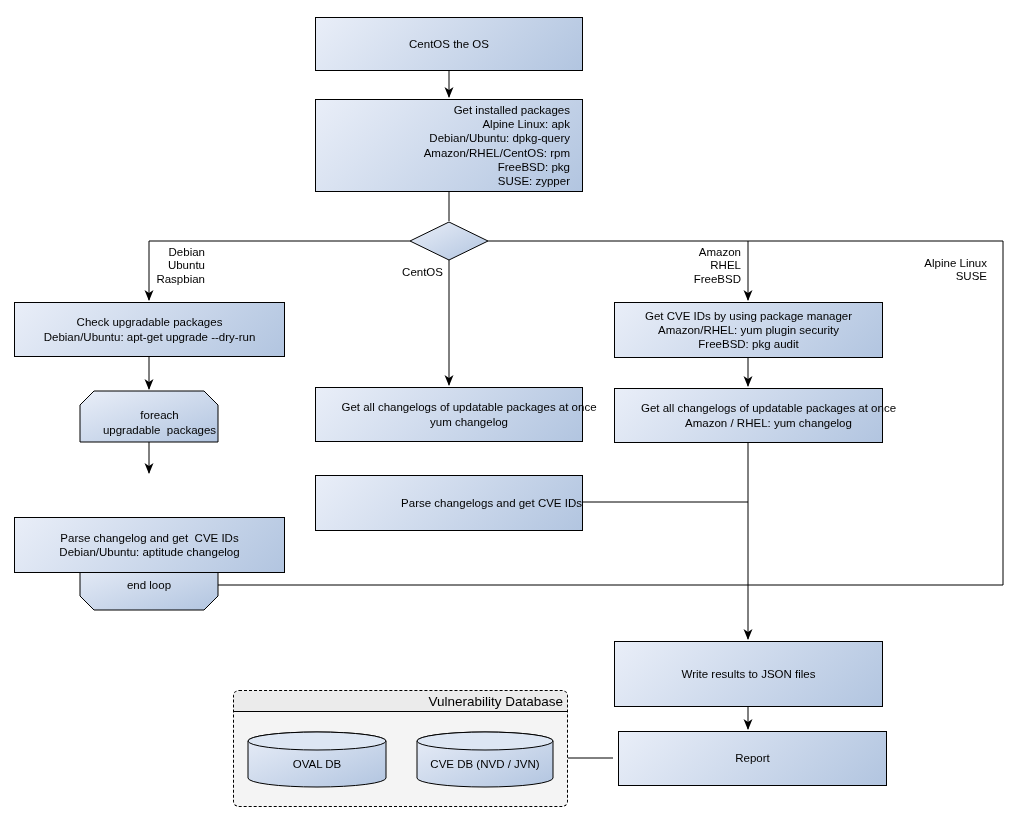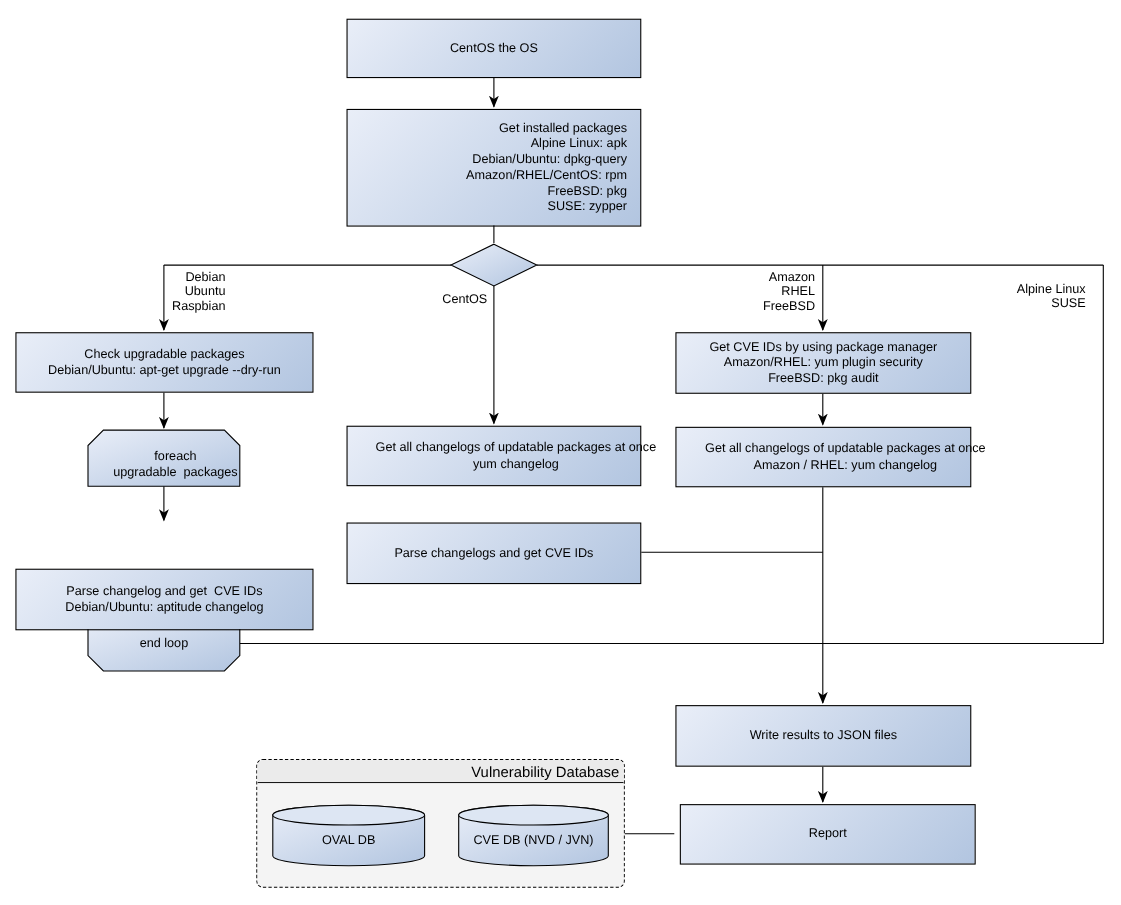--- a/index.html
+++ b/index.html
@@ -94,21 +94,21 @@
     <g>
       <path d="M417,741 A68,9 0 0 1 553,741 L553,778 A68,9 0 0 1 417,778 Z" fill="url(#ng)" stroke="#000"></path>
       <ellipse cx="485" cy="741" rx="68" ry="9" fill="#dde6f3" stroke="#000"></ellipse>
     </g>
   </svg>
 
   <div class="node" style="left:315px;top:17px;width:268px;height:54px;">
     <span>CentOS the OS</span>
   </div>
 
-  <div class="node align-right" style="left:315px;top:99px;width:268px;height:107px;">
+  <div class="node align-right" style="left:315px;top:99px;width:268px;height:93px;">
     <span>Get installed packages
 Alpine Linux: apk
 Debian/Ubuntu: dpkg-query
 Amazon/RHEL/CentOS: rpm
 FreeBSD: pkg
 SUSE: zypper</span>
   </div>
 
   <div class="node" style="left:14px;top:302px;width:271px;height:55px;">
     <span>Check upgradable packages
@@ -118,36 +118,36 @@
   <div class="node" style="left:14px;top:470px;width:271px;height:56px;margin-top:47px;">
     <span>Parse changelog and get&nbsp; CVE IDs
 Debian/Ubuntu: aptitude changelog</span>
   </div>
 
   <div class="node nowrap" style="left:315px;top:387px;width:268px;height:55px;">
     <span>Get all changelogs of updatable packages at once
 yum changelog</span>
   </div>
 
-  <div class="node" style="left:315px;top:475px;width:268px;height:56px;">
+  <div class="node" style="left:315px;top:475px;width:268px;height:56px;justify-content:flex-end;">
     <span>Parse changelogs and get CVE IDs</span>
   </div>
 
   <div class="node" style="left:614px;top:302px;width:269px;height:56px;">
     <span>Get CVE IDs by using package manager
 Amazon/RHEL: yum plugin security
 FreeBSD: pkg audit</span>
   </div>
 
   <div class="node nowrap" style="left:614px;top:388px;width:269px;height:55px;">
     <span>Get all changelogs of updatable packages at once
 Amazon / RHEL: yum changelog</span>
   </div>
 
-  <div class="node" style="left:614px;top:641px;width:269px;height:56px;">
+  <div class="node" style="left:614px;top:641px;width:269px;height:66px;">
     <span>Write results to JSON files</span>
   </div>
 
   <div class="node" style="left:618px;top:731px;width:269px;height:55px;">
     <span>Report</span>
   </div>
 
   <div class="shape-label" style="left:80px;top:397px;width:159px;height:51px;">
     <span>foreach
 upgradable&nbsp; packages</span>

